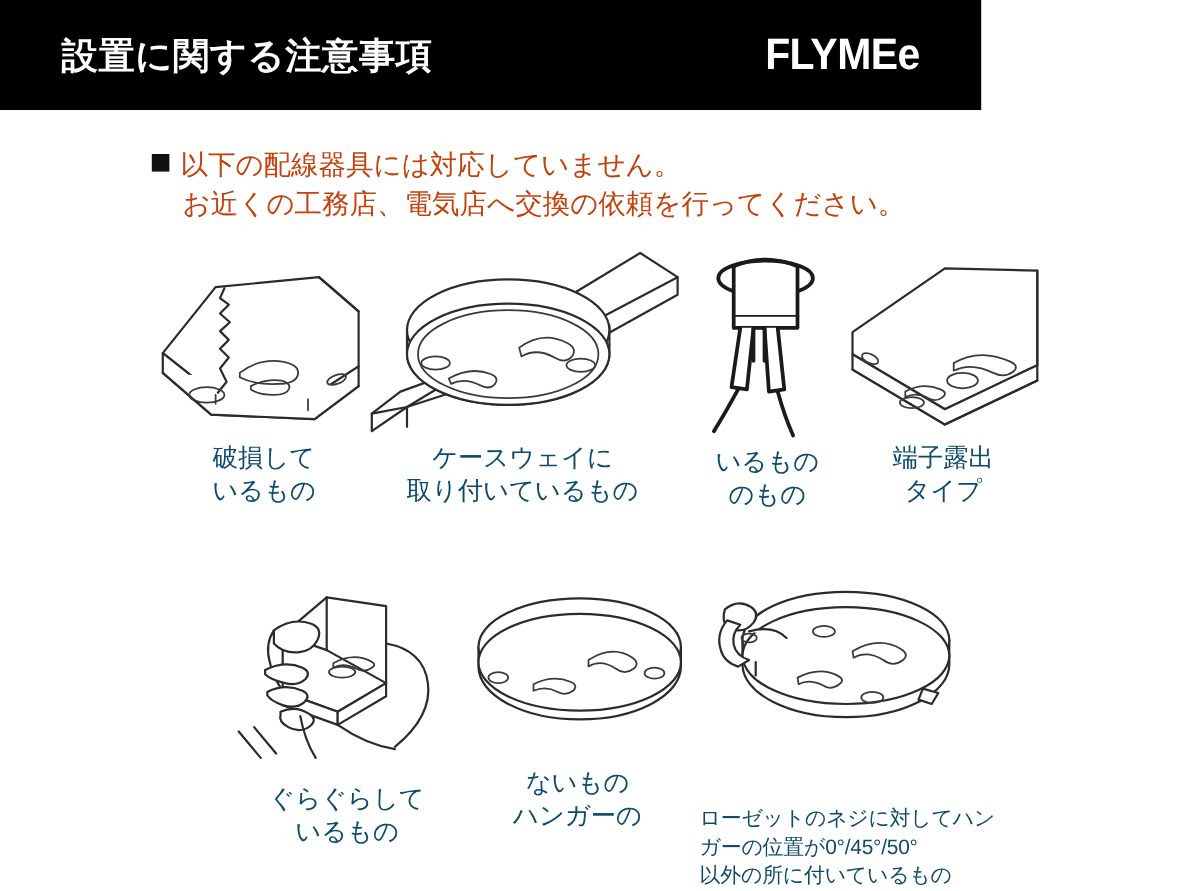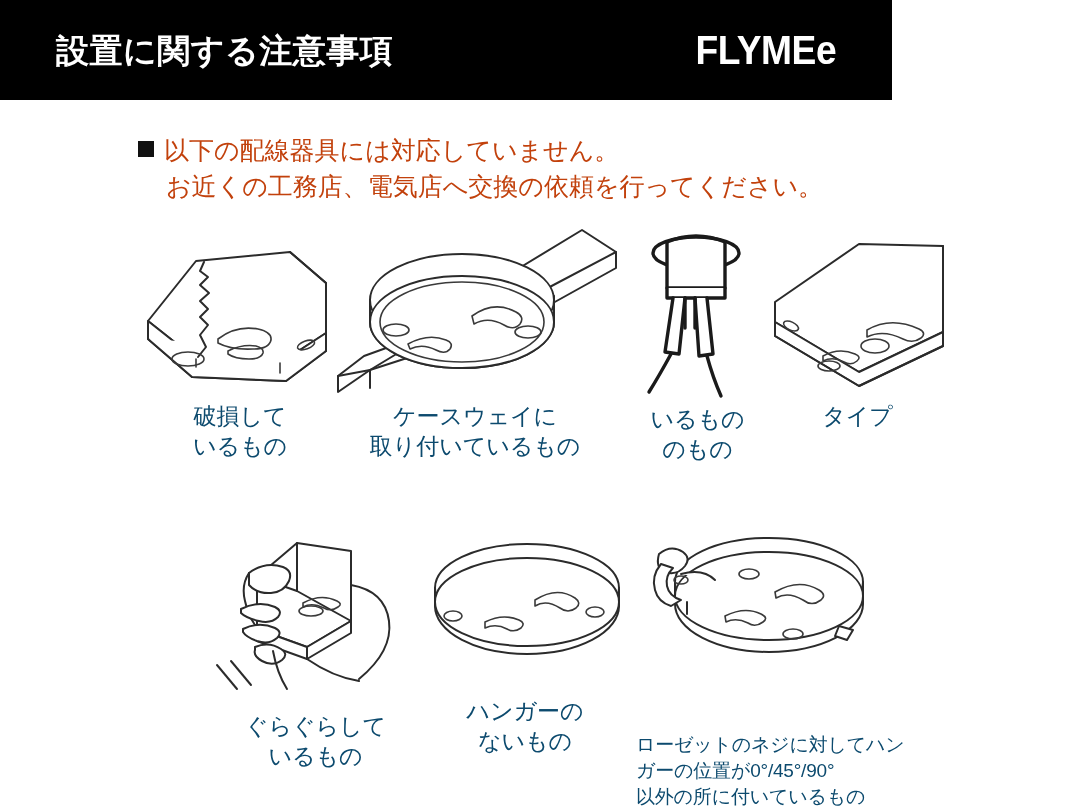--- a/index.html
+++ b/index.html
@@ -238,20 +238,21 @@
 
       <path class="ln" d="M180 6 L180 92"></path>
 
       <path class="ln-thin" d="M104 90 q24 -14 52 -1 q8 4 2 9 q-8 6 -18 1 q-20 -10 -36 -2 Z"></path>
       <path class="ln-thin" d="M60 116 q16 -9 32 -2 q7 3 2 7 q-6 5 -13 1 q-11 -6 -21 -1 Z"></path>
       <ellipse class="ln-thin" cx="112" cy="106" rx="14" ry="7"></ellipse>
       <ellipse class="ln-thin" cx="66" cy="126" rx="11" ry="5"></ellipse>
       <ellipse class="ln-thin" cx="28" cy="86" rx="8" ry="4" transform="rotate(25 28 86)"></ellipse>
     </svg>
     <div class="fig-caption">
+      <div>端子露出</div>
       <div>タイプ</div>
     </div>
   </div>
 
   <div class="fig" style="left:208px; top:425px; width:215px;">
     <svg class="fig-art" width="210" height="180" viewBox="0 0 210 180">
 
       <path class="ln fillw" d="M46 52 L86 18 L140 26 L140 96 L96 122 L46 104 Z"></path>
       <path class="ln" d="M86 18 L86 66 L140 96"></path>
       <path class="ln" d="M46 52 L86 66"></path>
@@ -287,22 +288,22 @@
 
       <ellipse class="ln fillw" cx="104" cy="48" rx="92" ry="44"></ellipse>
       <ellipse class="ln fillw" cx="104" cy="62" rx="92" ry="44"></ellipse>
 
       <path class="ln-thin" d="M112 60 q22 -14 40 -2 q7 5 1 10 q-8 6 -16 0 q-14 -9 -25 -2 Z"></path>
       <path class="ln-thin" d="M62 82 q18 -9 34 -2 q7 3 2 8 q-7 5 -14 1 q-11 -6 -22 -1 Z"></path>
       <ellipse class="ln-thin" cx="30" cy="76" rx="9" ry="5"></ellipse>
       <ellipse class="ln-thin" cx="172" cy="72" rx="9" ry="5"></ellipse>
     </svg>
     <div class="fig-caption">
+      <div>ないもの</div>
       <div>ハンガーの</div>
-      <div>ないもの</div>
     </div>
   </div>
 
   <div class="fig" style="left:636px; top:430px; width:260px;">
     <svg class="fig-art" width="250" height="160" viewBox="0 0 250 160">
 
       <path class="ln fillw" d="M34 52 L34 74 A94 48 0 0 0 222 74 L222 52"></path>
 
       <ellipse class="ln fillw" cx="128" cy="52" rx="94" ry="44"></ellipse>
       <ellipse class="ln fillw" cx="128" cy="66" rx="94" ry="44"></ellipse>
@@ -315,18 +316,18 @@
 
       <path class="ln fillw" d="M198 96 l14 4 l-6 10 l-12 -4 Z"></path>
 
       <path class="ln-thin" d="M134 62 q24 -14 44 -2 q8 5 2 10 q-9 7 -18 0 q-15 -9 -27 -2 Z"></path>
       <path class="ln-thin" d="M84 86 q20 -10 36 -2 q8 4 2 8 q-8 6 -15 1 q-12 -6 -22 -1 Z"></path>
       <ellipse class="ln-thin" cx="108" cy="44" rx="10" ry="5"></ellipse>
       <ellipse class="ln-thin" cx="152" cy="104" rx="10" ry="5"></ellipse>
     </svg>
     <div class="fig-caption small">
       <div>ローゼットのネジに対してハン</div>
-      <div>ガーの位置が0°/45°/90°</div>
+      <div>ガーの位置が0°/45°/50°</div>
       <div>以外の所に付いているもの</div>
     </div>
   </div>
 
 </div>
 
 </body></html>

